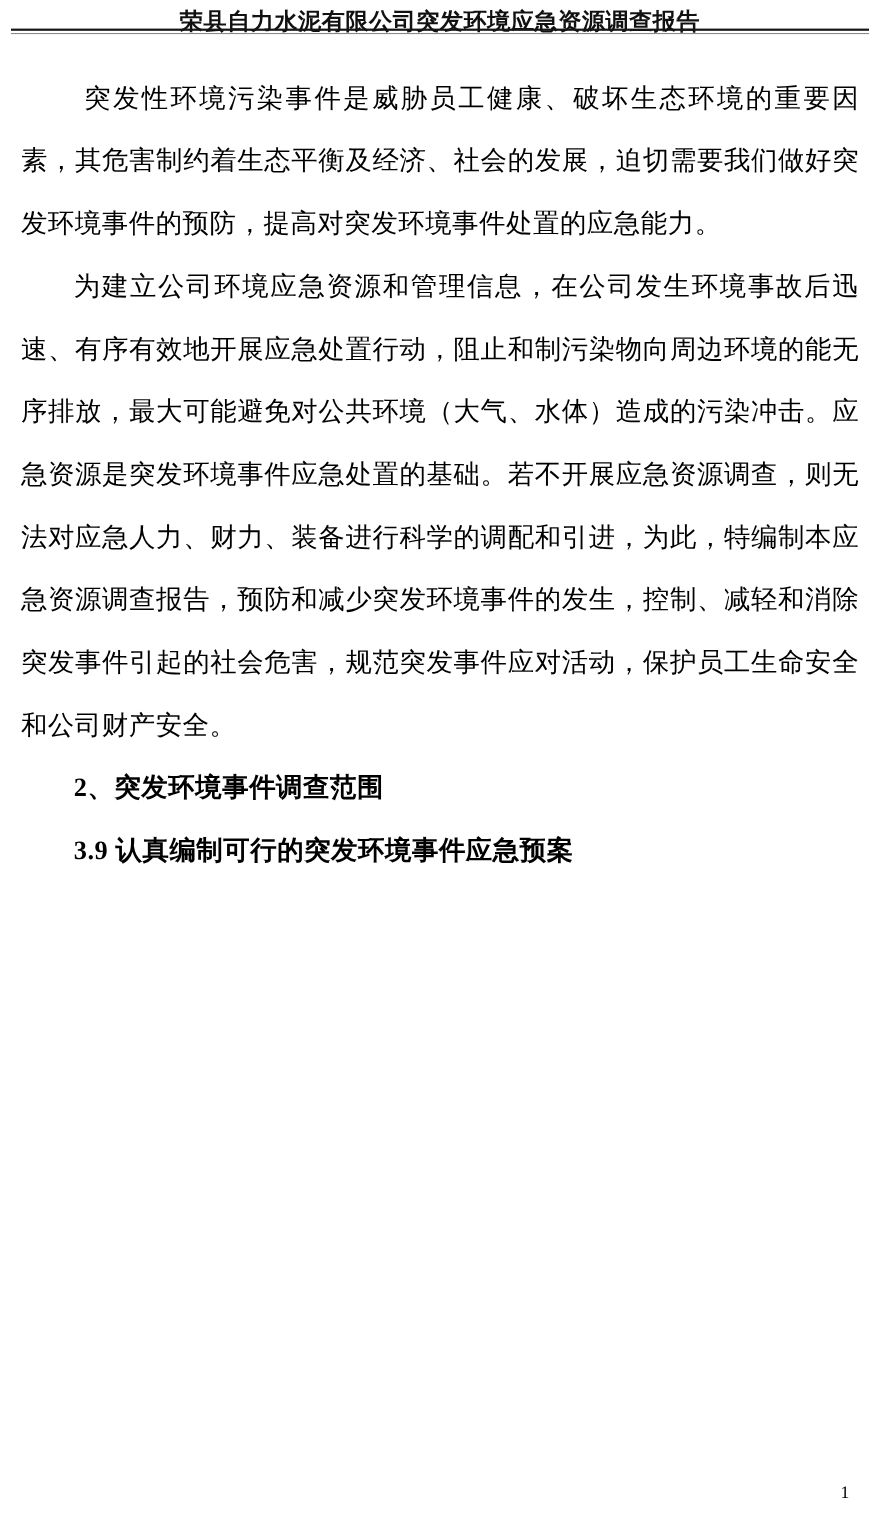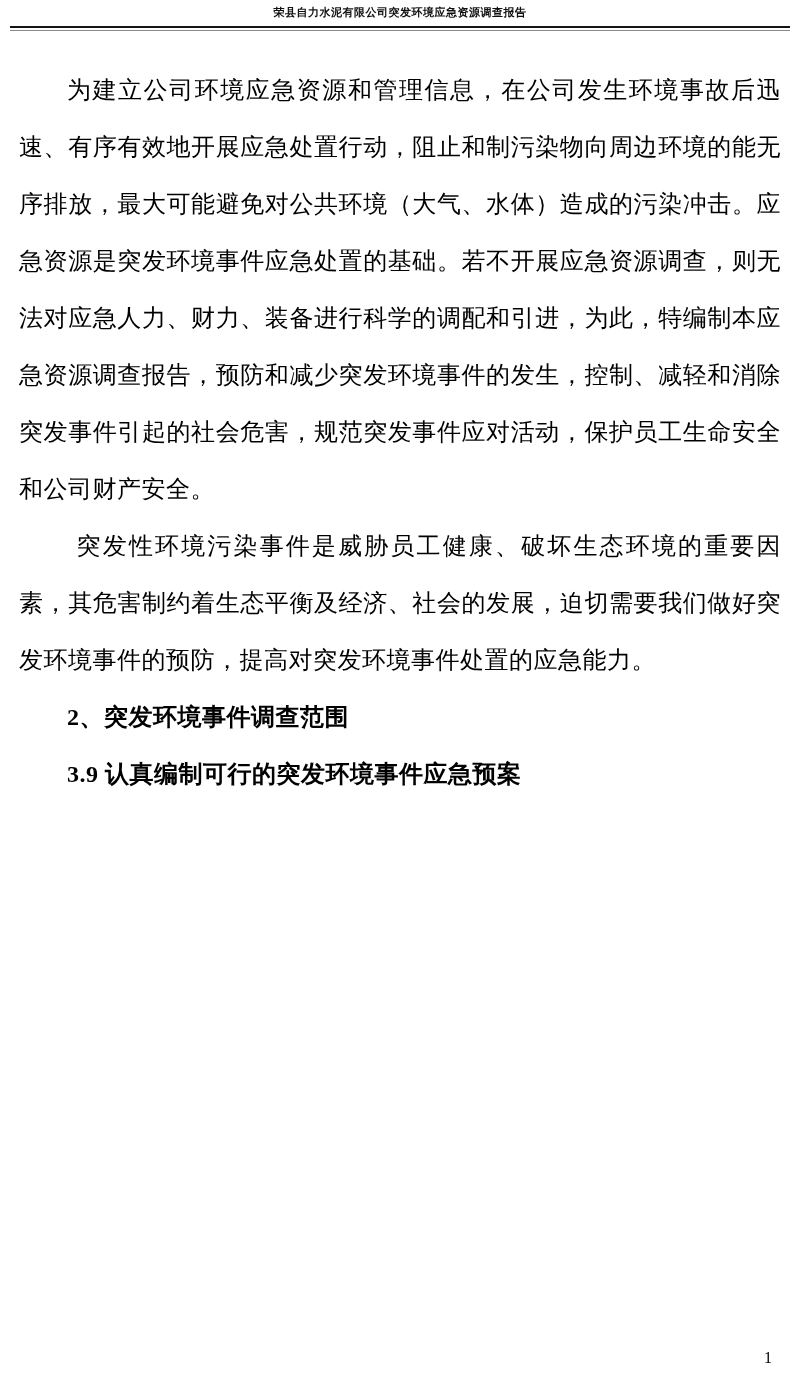--- a/index.html
+++ b/index.html
@@ -15,21 +15,21 @@
     color: #000000;
     font-family: "Liberation Serif", "DejaVu Serif", serif;
     overflow: hidden;
   }
   .header-title {
     position: absolute;
     top: 5px;
     left: 0;
     width: 100%;
     text-align: center;
-    font-size: 11px;
+    font-size: 21px;
     font-weight: bold;
     color: #111111;
     letter-spacing: 0.5px;
   }
   .header-rule {
     position: absolute;
     top: 26px;
     left: 10px;
     right: 10px;
     height: 2px;
@@ -74,23 +74,23 @@
 <div class="page">
 
   <div class="header-title">荣县自力水泥有限公司突发环境应急资源调查报告</div>
 
   <div class="header-rule"></div>
 
   <div class="doc-body">
 
 
 
+    <p class="para indent-deep">突发性环境污染事件是威胁员工健康、破坏生态环境的重要因素，其危害制约着生态平衡及经济、社会的发展，迫切需要我们做好突发环境事件的预防，提高对突发环境事件处置的应急能力。</p>
+
     <p class="para">为建立公司环境应急资源和管理信息，在公司发生环境事故后迅速、有序有效地开展应急处置行动，阻止和制污染物向周边环境的能无序排放，最大可能避免对公共环境（大气、水体）造成的污染冲击。应急资源是突发环境事件应急处置的基础。若不开展应急资源调查，则无法对应急人力、财力、装备进行科学的调配和引进，为此，特编制本应急资源调查报告，预防和减少突发环境事件的发生，控制、减轻和消除突发事件引起的社会危害，规范突发事件应对活动，保护员工生命安全和公司财产安全。</p>
-
-    <p class="para indent-deep">突发性环境污染事件是威胁员工健康、破坏生态环境的重要因素，其危害制约着生态平衡及经济、社会的发展，迫切需要我们做好突发环境事件的预防，提高对突发环境事件处置的应急能力。</p>
 
     <h2 class="heading">2、突发环境事件调查范围</h2>
 
 
 
     <h2 class="heading">3.9 认真编制可行的突发环境事件应急预案</h2>
 
 
   </div>
 

